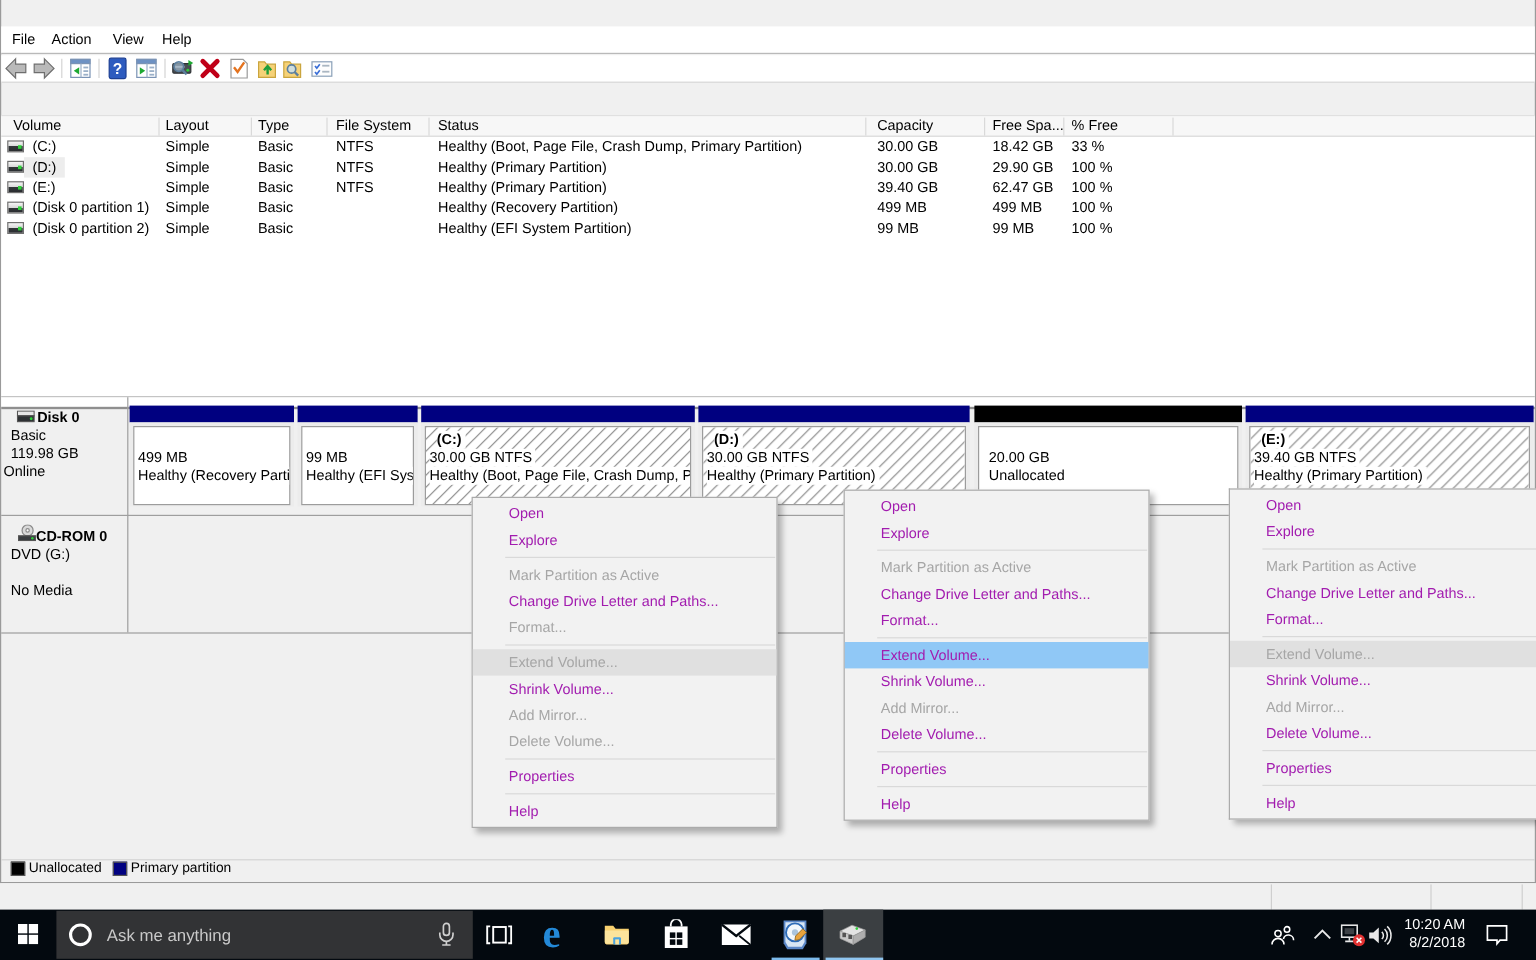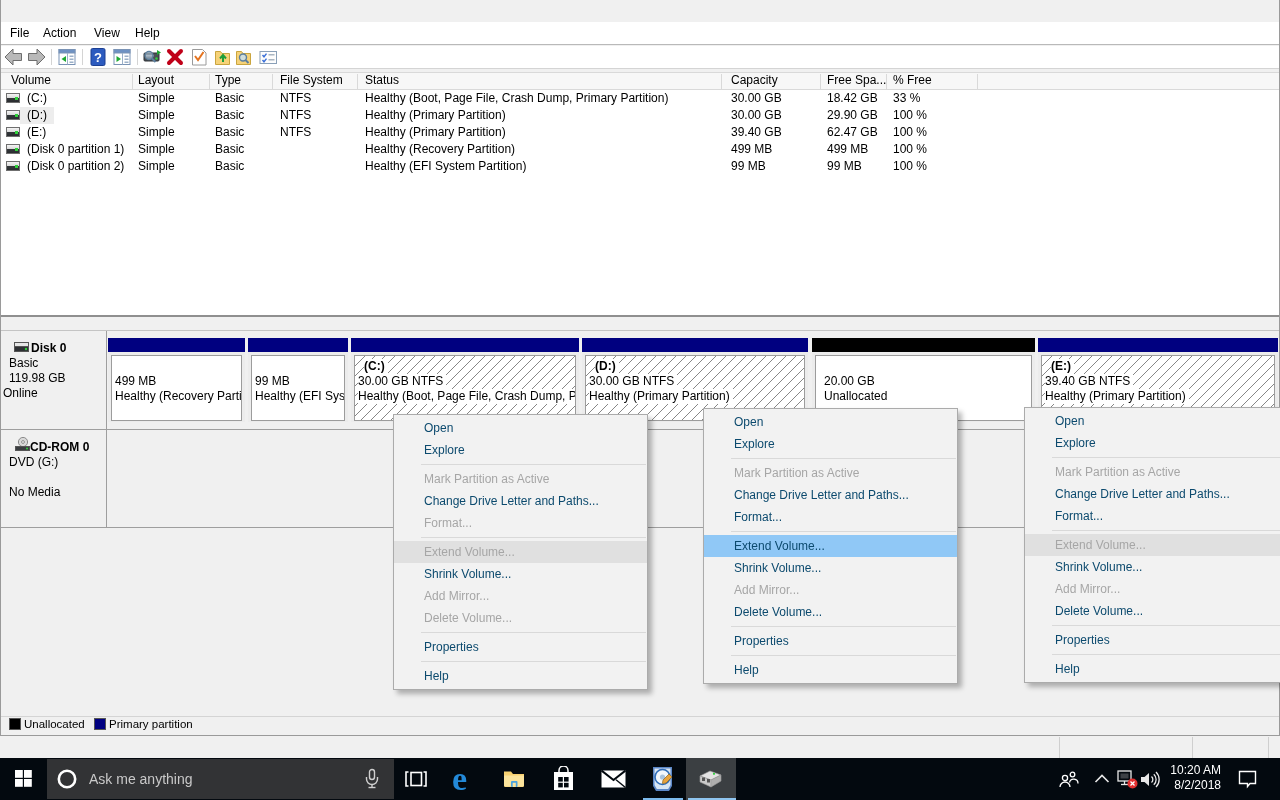--- a/index.html
+++ b/index.html
@@ -4,21 +4,21 @@
 html,body{width:1280px;height:800px;overflow:hidden;background:#f1f1f1;font-family:"Liberation Sans",sans-serif}
 .a{position:absolute}
 .t{position:absolute;font-size:12px;color:#000;white-space:nowrap;line-height:15px}
 .b{font-weight:bold}
 #win{position:absolute;left:0;top:0;width:1280px;height:736px;background:#f0f0f0;border:1px solid #9a9a9a;border-top:none}
 .vline{position:absolute;width:1px;background:#d9d9d9}
 .hline{position:absolute;height:1px;background:#d9d9d9}
 .vicon{position:absolute;width:14px;height:10px;border:1px solid #6f6f6f;background:linear-gradient(#f5f5f5 0,#d8d8d8 4px,#33373a 4px,#2a2d30 100%)}
 .vicon:after{content:"";position:absolute;right:1px;bottom:2px;width:3px;height:3px;background:#2fd13a}
 .menu{position:absolute;width:255px;background:#f2f2f2;border:1px solid #ababab;box-shadow:4px 4px 5px rgba(0,0,0,.28);padding:2px 0;z-index:50}
-.menu div.mi{height:22px;line-height:22px;padding-left:30px;font-size:12px;color:#0c4a6e;white-space:nowrap}
+.menu div.mi{height:22px;line-height:22px;padding-left:30px;font-size:12px;color:#a21caf;white-space:nowrap}
 .menu div.sep{height:1px;background:#d9d9d9;margin:3px 1px 3px 27px}
 .menu div.mi.dis{color:#a6a6a6}
 .menu div.mi.hlg{background:#e0e0e0}
 .menu div.mi.hlb{background:#90c8f6}
 .block{position:absolute;top:337px;height:85px}
 .strip{position:absolute;left:0;top:1px;right:0;height:14px;background:#000080}
 .bframe{position:absolute;left:0;top:15px;right:0;bottom:0;background:#ececec}
 .bbox{position:absolute;left:3px;top:18px;right:3px;bottom:1px;background:#fff;border:1px solid #9c9c9c;overflow:hidden}
 .hsvg{position:absolute;left:0;top:0;width:100%;height:100%}
 .bl{position:absolute;left:5px;white-space:nowrap;font-size:12px;line-height:15px;background:#fff;padding-right:3px}
@@ -88,21 +88,21 @@
   </g>
   <g>
     <rect x="259" y="5.5" width="16.5" height="12" fill="#fdfdfd" stroke="#8aa0b8"></rect>
     <path d="M261.5 9 l1.5 1.8 l2.5 -3.2" fill="none" stroke="#3a6fd8" stroke-width="1.4"></path>
     <path d="M261.5 14 l1.5 1.8 l2.5 -3.2" fill="none" stroke="#3a6fd8" stroke-width="1.4"></path>
     <rect x="267.5" y="8" width="6" height="1.5" fill="#aab6c2"></rect>
     <rect x="267.5" y="13" width="6" height="1.5" fill="#aab6c2"></rect>
   </g>
 </svg>
 </div>
-<div class="a" style="left:0;top:72px;width:1278px;height:245px;background:#fff;border-top:1px solid #d9d9d9;border-bottom:2px solid #8f8f8f">
+<div class="a" style="left:0;top:96px;width:1278px;height:245px;background:#fff;border-top:1px solid #d9d9d9;border-bottom:2px solid #8f8f8f">
   <div class="a" style="left:0;top:0;width:1278px;height:17px;background:#f7f7f7;border-bottom:1px solid #d9d9d9">
     <div class="vline" style="top:1px;height:15px;left:131px"></div>
     <div class="vline" style="top:1px;height:15px;left:208px"></div>
     <div class="vline" style="top:1px;height:15px;left:271px"></div>
     <div class="vline" style="top:1px;height:15px;left:356px"></div>
     <div class="vline" style="top:1px;height:15px;left:720px"></div>
     <div class="vline" style="top:1px;height:15px;left:819px"></div>
     <div class="vline" style="top:1px;height:15px;left:885px"></div>
     <div class="vline" style="top:1px;height:15px;left:976px"></div>
     <div class="t" style="left:10px;top:0px">Volume</div>

